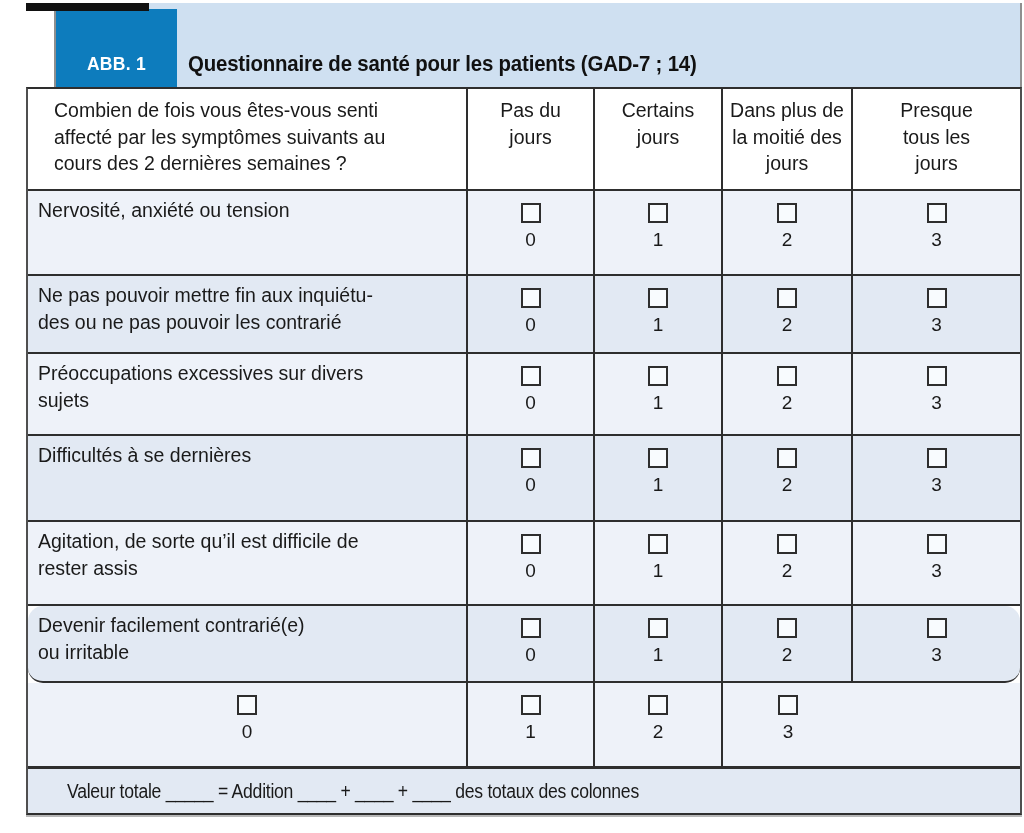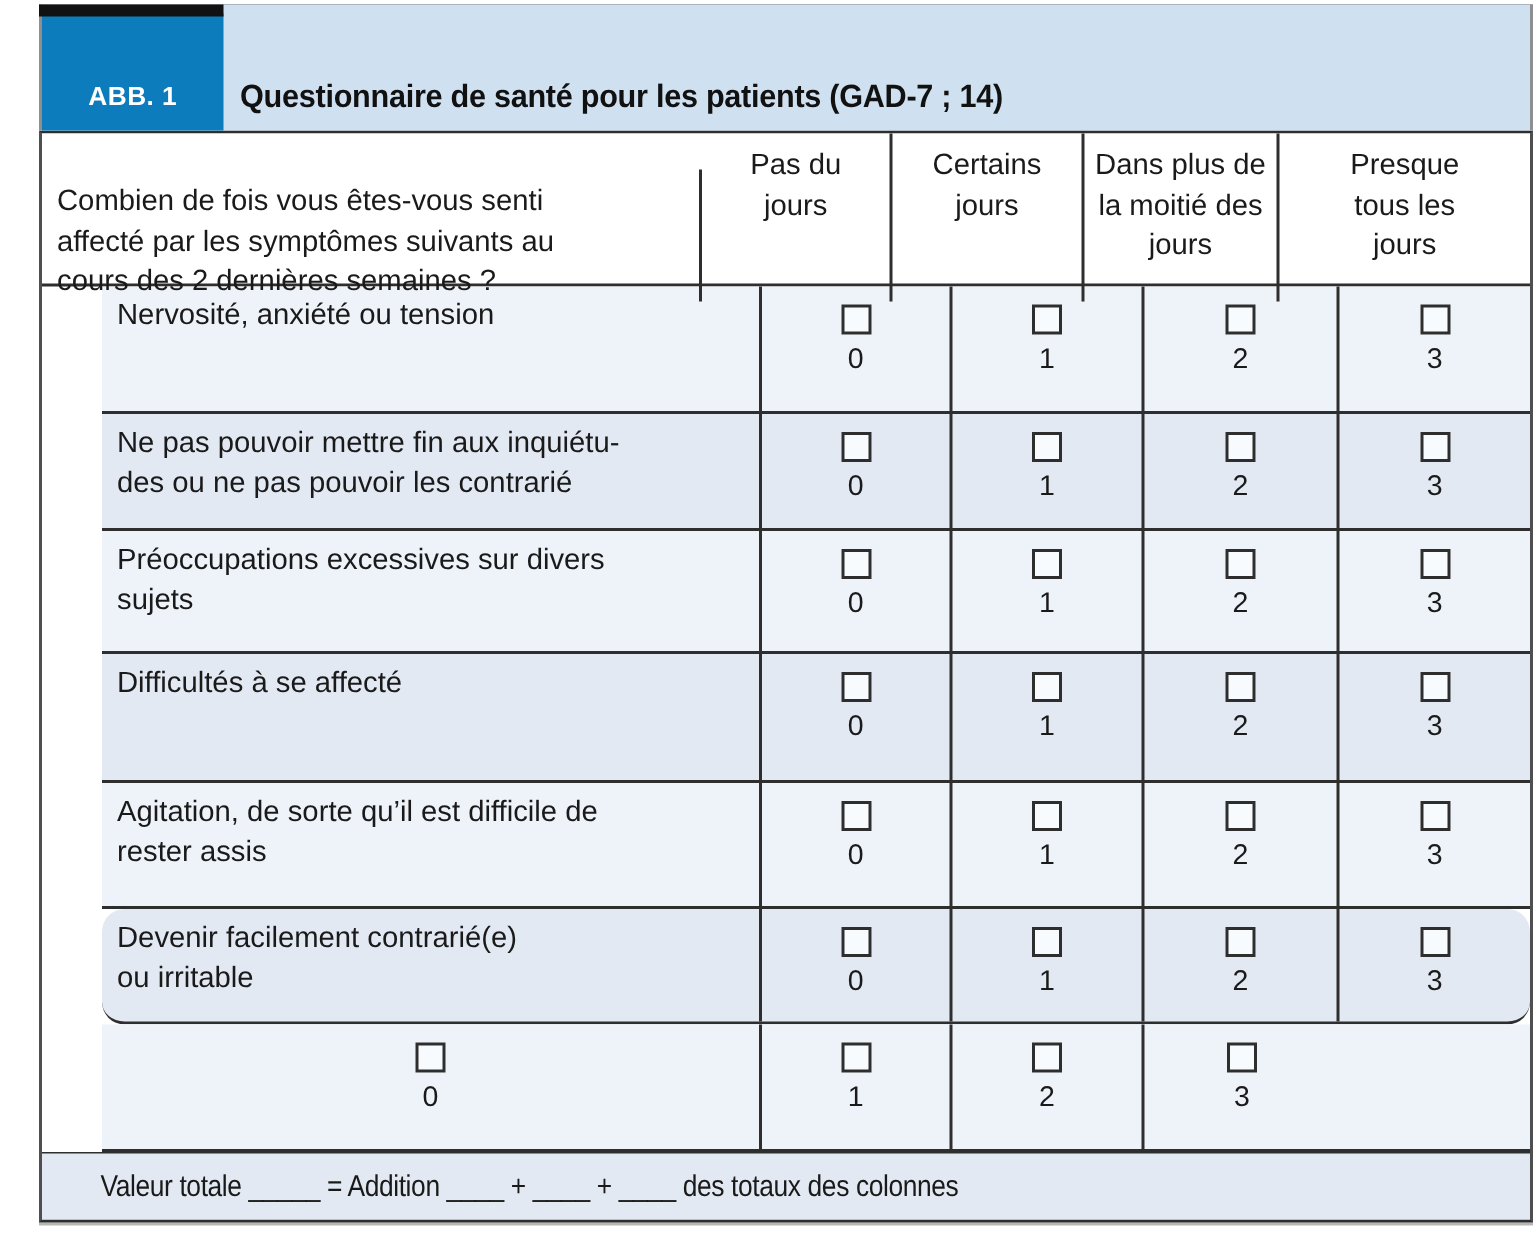--- a/index.html
+++ b/index.html
@@ -13,44 +13,44 @@
   *{margin:0;padding:0;box-sizing:border-box;}
   body{
     width:1024px;height:833px;background:#ffffff;overflow:hidden;
     font-family:"Liberation Sans","DejaVu Sans",sans-serif;color:var(--ink);
   }
   .figure{position:relative;margin:3px 0 0 26px;width:996px;}
   .rule-thin{position:absolute;top:0;left:0;width:100%;height:2px;background:#111;}
   .rule-thick{position:absolute;top:0;left:0;width:123px;height:8px;background:#111;z-index:2;}
   .band{
     margin-top:2px;height:84px;background:var(--band-blue);position:relative;
-    border-left:2px solid #8f8f8f;border-right:2px solid #8f8f8f;
+    border-left:2px solid #8f8f8f;border-right:2px solid #8f8f8f;margin-left:28px;
   }
   .abb{
     position:absolute;left:0;top:6px;width:121px;height:78px;background:var(--accent-blue);
     color:#fff;display:flex;align-items:flex-end;justify-content:center;padding-bottom:12px;
     font-weight:700;font-size:17.5px;letter-spacing:.3px;
   }
   .fig-title{
     position:absolute;left:132px;bottom:10px;font-weight:700;font-size:21.5px;
     letter-spacing:-.2px;display:inline-block;transform:scaleX(.95);transform-origin:left bottom;
     white-space:nowrap;color:#111;
   }
   .q-table{
     width:996px;background:#fff;
     border:2px solid #4f4f4f;border-top-color:var(--border-dark);border-bottom-color:var(--border-dark);
     box-shadow:0 2px 0 #b7b7b7;
   }
   .grid-row{display:grid;grid-template-columns:440px 127px 128px 130px 1fr;}
   .cell{border-right:2px solid var(--border-dark);}
   .grid-row .cell:last-child{border-right:none;}
   .header-row{height:102px;background:#ffffff;border-bottom:2px solid var(--border-dark);}
-  .hq{padding:8px 12px 0 10px;font-size:19.5px;line-height:26.5px;white-space:pre-line;margin-top:24px;}
+  .hq{padding:8px 12px 0 26px;font-size:19.5px;line-height:26.5px;white-space:pre-line;}
   .hcell{padding-top:8px;text-align:center;font-size:19.5px;line-height:26.5px;white-space:pre-line;}
-  .qrow{border-bottom:2px solid var(--border-dark);margin-left:40px;}
+  .qrow{border-bottom:2px solid var(--border-dark);}
   #rows .qrow:nth-child(odd){background:var(--row-light);}
   #rows .qrow:nth-child(even){background:var(--row-dark);}
   #rows .qrow:nth-child(1){height:85px;}
   #rows .qrow:nth-child(2){height:78px;}
   #rows .qrow:nth-child(3){height:82px;}
   #rows .qrow:nth-child(4){height:86px;}
   #rows .qrow:nth-child(5){height:84px;}
   #rows .qrow:nth-child(6){height:77px;border-radius:15px;}
   #rows .qrow:nth-child(7){height:85px;}
   .qcell{padding:6px 10px 0 10px;font-size:19.5px;line-height:26.5px;white-space:pre-line;}
@@ -155,21 +155,21 @@
       <div class="checkbox"></div>
       <div class="score">2</div>
     </div>
     <div class="cell scell">
       <div class="checkbox"></div>
       <div class="score">3</div>
     </div>
   </div>
 
   <div class="grid-row qrow">
-    <div class="cell qcell">Difficultés à se affecté</div>
+    <div class="cell qcell">Difficultés à se dernières</div>
     <div class="cell scell">
       <div class="checkbox"></div>
       <div class="score">0</div>
     </div>
     <div class="cell scell">
       <div class="checkbox"></div>
       <div class="score">1</div>
     </div>
     <div class="cell scell">
       <div class="checkbox"></div>

